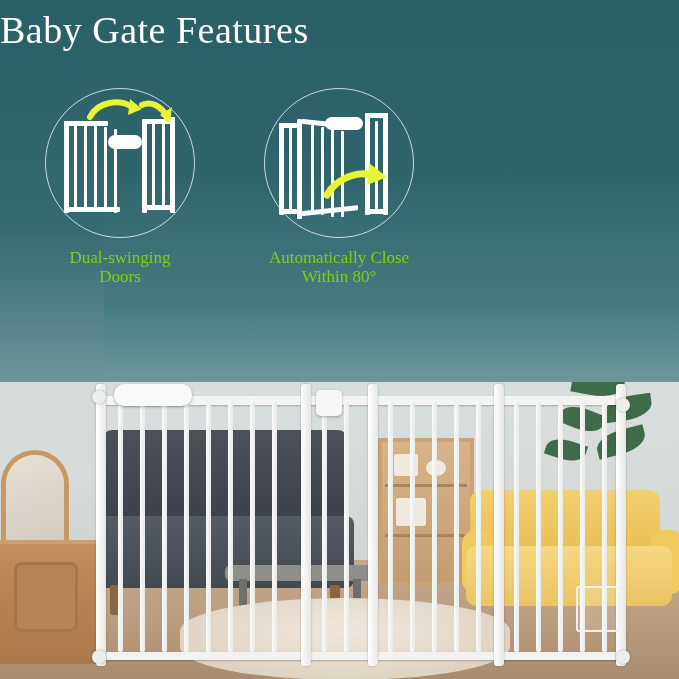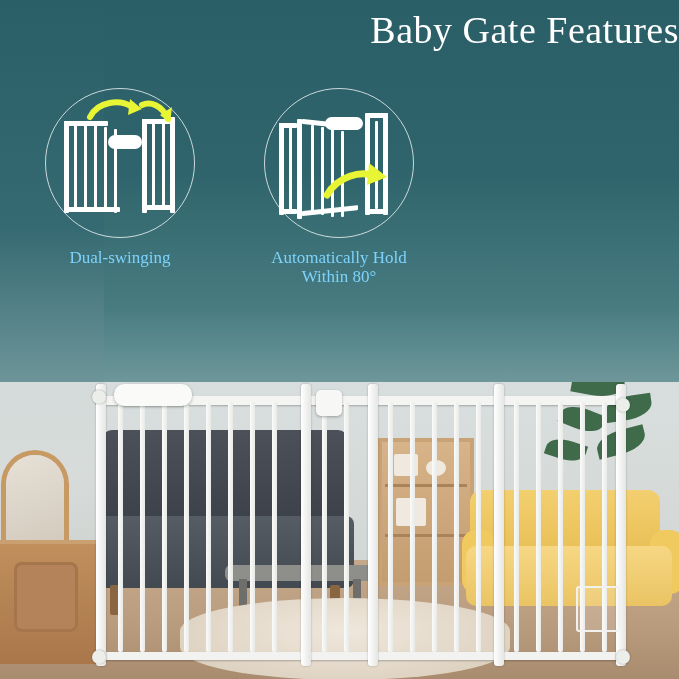--- a/index.html
+++ b/index.html
@@ -90,37 +90,37 @@
   .header-panel{
     position:absolute;left:0;top:0;right:0;height:382px;
     background:linear-gradient(180deg,#2b5f68 0%, #2f646c 45%, #477b80 80%, #6e979a 100%);
   }
   .header-wall-left{
     position:absolute;left:0;top:0;width:104px;height:382px;
     background:linear-gradient(180deg,#2b5f68 0%, #366a72 60%, #6d9599 100%);
   }
   .title{
     position:absolute;left:0;right:0;top:8px;
-    text-align:right;
+    text-align:left;
     color:#ffffff;
     font-size:38px;
     letter-spacing:.5px;
     font-family:"Liberation Serif", serif;
   }
   
   .feature{
     position:absolute;top:88px;width:168px;text-align:center;color:#fff;
   }
   .circle{
     width:148px;height:148px;border-radius:50%;
     border:1.5px solid rgba(255,255,255,.75);
     margin:0 auto;position:relative;
   }
   .fcap{
-    margin-top:10px;font-size:17px;line-height:1.12;color:#7dd3fc;
+    margin-top:10px;font-size:17px;line-height:1.12;color:#84cc16;
     font-family:"Liberation Serif", serif;
   }
   
   .bar{position:absolute;background:#ffffff;border-radius:1px;}
   .arrow-y{position:absolute;}
   
   .gate{
     position:absolute;left:96px;top:384px;width:530px;height:282px;
   }
   .gate-top{
@@ -233,20 +233,21 @@
       <div class="bar" style="left:124px;top:28px;width:5px;height:96px;"></div>
       <svg class="arrow-y" style="left:30px;top:6px;" width="100" height="34" viewBox="0 0 100 34">
         <path d="M14 22 C22 6, 44 4, 56 12" stroke="#e8f534" stroke-width="6" fill="none" stroke-linecap="round"></path>
         <polygon points="54,4 66,14 52,20" fill="#e8f534"></polygon>
         <path d="M92 24 C86 10, 74 6, 66 10" stroke="#e8f534" stroke-width="6" fill="none" stroke-linecap="round"></path>
         <polygon points="96,12 94,28 84,20" fill="#e8f534"></polygon>
       </svg>
     </div>
     <div class="fcap">
       <div>Dual-swinging</div>
+      <div>Doors</div>
     </div>
   </div>
 
   <div class="feature" style="left:255px;">
     <div class="circle">
       <div class="bar" style="left:14px;top:34px;width:5px;height:92px;"></div>
       <div class="bar" style="left:14px;top:34px;width:18px;height:5px;"></div>
       <div class="bar" style="left:14px;top:120px;width:18px;height:5px;"></div>
       <div class="bar" style="left:24px;top:38px;width:3px;height:84px;"></div>
       <div class="bar" style="left:32px;top:30px;width:5px;height:100px;"></div>
@@ -261,21 +262,21 @@
       <div class="bar" style="left:110px;top:32px;width:3px;height:88px;"></div>
       <div class="bar" style="left:118px;top:24px;width:5px;height:102px;"></div>
       <div class="bar" style="left:100px;top:24px;width:23px;height:5px;"></div>
       <div class="bar" style="left:100px;top:120px;width:23px;height:5px;"></div>
       <svg class="arrow-y" style="left:56px;top:62px;" width="72" height="56" viewBox="0 0 72 56">
         <path d="M6 44 C16 26, 40 18, 56 26" stroke="#e8f534" stroke-width="7" fill="none" stroke-linecap="round"></path>
         <polygon points="48,12 66,26 46,34" fill="#e8f534"></polygon>
       </svg>
     </div>
     <div class="fcap">
-      <div>Automatically Hold</div>
+      <div>Automatically Close</div>
       <div>Within 80°</div>
     </div>
   </div>
 
 
   <div class="gate">
     <div class="gate-top"></div>
     <div class="gate-bottom"></div>
 
     <div class="gate-post" style="left:0px;"></div>

